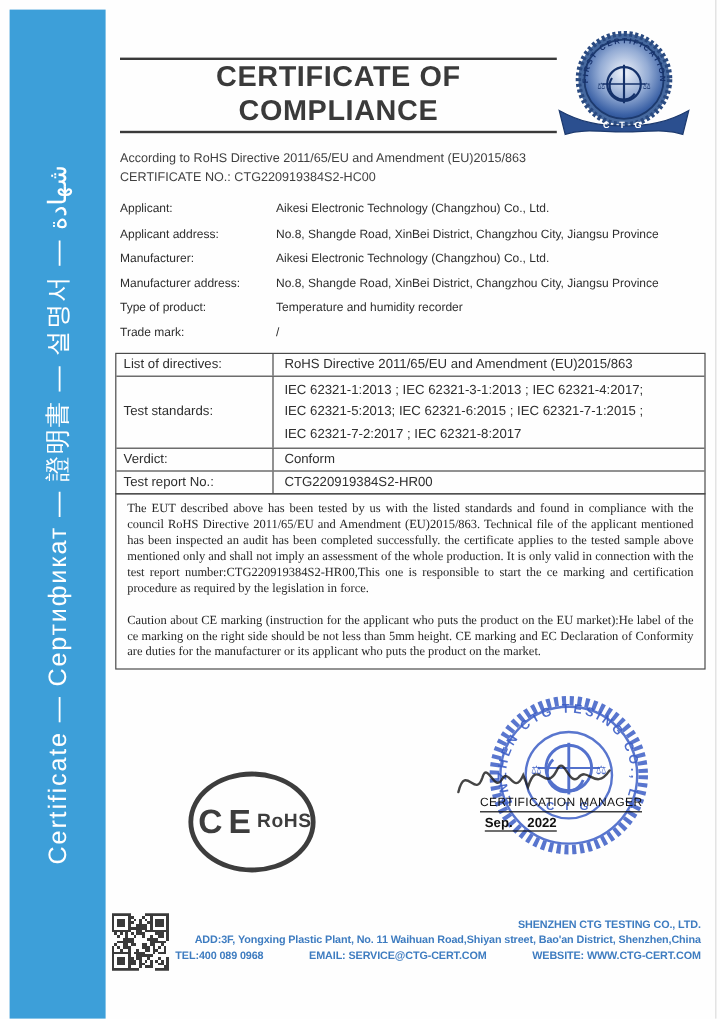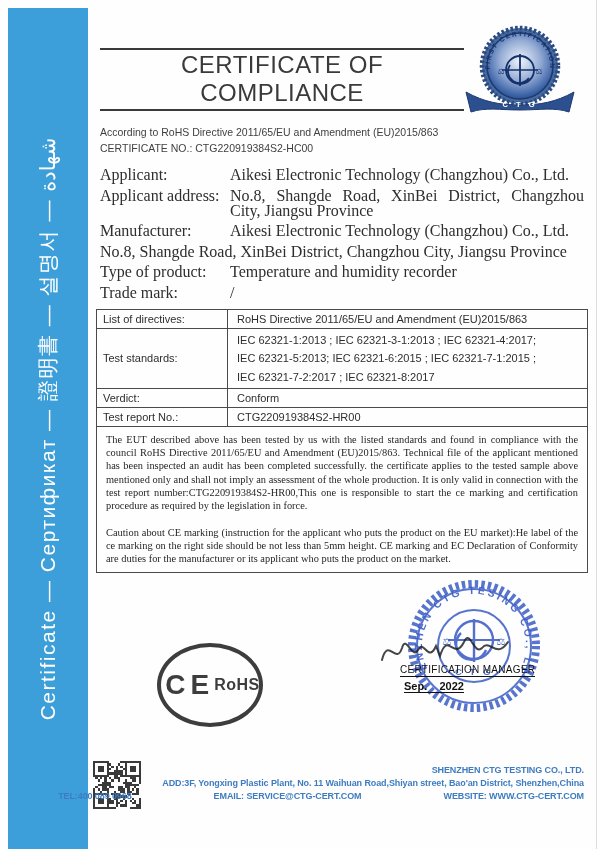--- a/index.html
+++ b/index.html
@@ -8,25 +8,25 @@
   .page-edge { position:absolute; right:3px; top:0; bottom:0; width:1px; background:#dcdcdc; }
 
   
   .band { position:absolute; left:8px; top:8px; width:80px; bottom:0; background:#3d9fd9; display:flex; align-items:center; justify-content:center; }
   .band-text { transform:rotate(-90deg); transform-origin:center; white-space:nowrap; color:#ffffff; font-size:21px; letter-spacing:1.5px; }
 
   
   .content { position:absolute; left:96px; top:0; width:492px; }
 
   .title-box { margin-top:48px; margin-left:4px; width:364px; border-top:2.5px solid #3a3a3a; border-bottom:2.5px solid #3a3a3a; text-align:center; padding:1px 0 2px 0; }
-  .title { font-size:24px; font-weight:normal; letter-spacing:0.5px; color:#3a3a3a; }
+  .title { font-size:24px; font-weight:bold; letter-spacing:0.5px; color:#3a3a3a; }
   .subtitle { margin-top:15px; margin-left:4px; font-size:10.5px; color:#3f3f3f; }
   .certno { margin-top:4px; margin-left:4px; font-size:10.5px; color:#3f3f3f; }
 
-  .fields { margin-top:13px; margin-left:4px; font-size:16px;font-family:Liberation Serif, serif; }
+  .fields { margin-top:13px; margin-left:4px; font-size:10px; }
   .frow { display:flex; margin-bottom:5.5px; line-height:15px; }
   .flabel { width:130px; flex-shrink:0; }
   .fvalue { flex:1; text-align:justify; padding-right:4px; }
 
   .dtable { margin-top:9px; border:1.2px solid #4a4a4a; font-size:11px; }
   .trow { display:flex; border-bottom:1.2px solid #4a4a4a; }
   .trow:last-child { border-bottom:none; }
   .tlabel { width:131px; flex-shrink:0; padding:2px 6px; border-right:1.2px solid #4a4a4a; line-height:14px; display:flex; align-items:center; }
   .tvalue { flex:1; padding:2px 9px; line-height:14px; display:flex; flex-direction:column; justify-content:center; }
   .tvalue .std-line { line-height:18.5px; }
@@ -44,21 +44,21 @@
   
   .stamp { position:absolute; left:398px; top:576px; width:152px; height:140px; z-index:2; }
   
   .sig-svg { position:absolute; left:378px; top:624px; z-index:3; }
   .sig-title { position:absolute; left:400px; top:664px; z-index:3; font-size:10px; font-weight:normal; color:#111; border-bottom:1.5px solid #111; padding-bottom:1px; letter-spacing:0.3px; }
   .sig-date { position:absolute; left:404px; top:680px; z-index:3; font-size:11px; font-weight:bold; color:#111; border-bottom:1.5px solid #111; white-space:pre; }
 
   
   .qr { position:absolute; left:93px; top:761px; width:48px; height:48px; }
   .footer-text { position:absolute; right:16px; top:764px; text-align:right; color:#3e7cc0; font-size:9px; font-weight:bold; line-height:13px; letter-spacing:-0.1px; }
-  .footer-line3 { display:flex; justify-content:flex-end;gap:44px; }
+  .footer-line3 { display:flex; justify-content:flex-end; }
   .footer-line3 span + span { margin-left:38px; }
 </style>
 </head>
 <body>
 
 <div class="page-edge"></div>
 
 <div class="band">
   <div class="band-text">Certificate — Сертификат — 證明書 — 설명서 — شهادة</div>
 </div>
@@ -104,20 +104,21 @@
     </div>
     <div class="frow">
       <div class="flabel">Applicant address:</div>
       <div class="fvalue">No.8, Shangde Road, XinBei District, Changzhou City, Jiangsu Province</div>
     </div>
     <div class="frow">
       <div class="flabel">Manufacturer:</div>
       <div class="fvalue">Aikesi Electronic Technology (Changzhou) Co., Ltd.</div>
     </div>
     <div class="frow">
+      <div class="flabel">Manufacturer address:</div>
       <div class="fvalue">No.8, Shangde Road, XinBei District, Changzhou City, Jiangsu Province</div>
     </div>
     <div class="frow">
       <div class="flabel">Type of product:</div>
       <div class="fvalue">Temperature and humidity recorder</div>
     </div>
     <div class="frow">
       <div class="flabel">Trade mark:</div>
       <div class="fvalue">/</div>
     </div>

